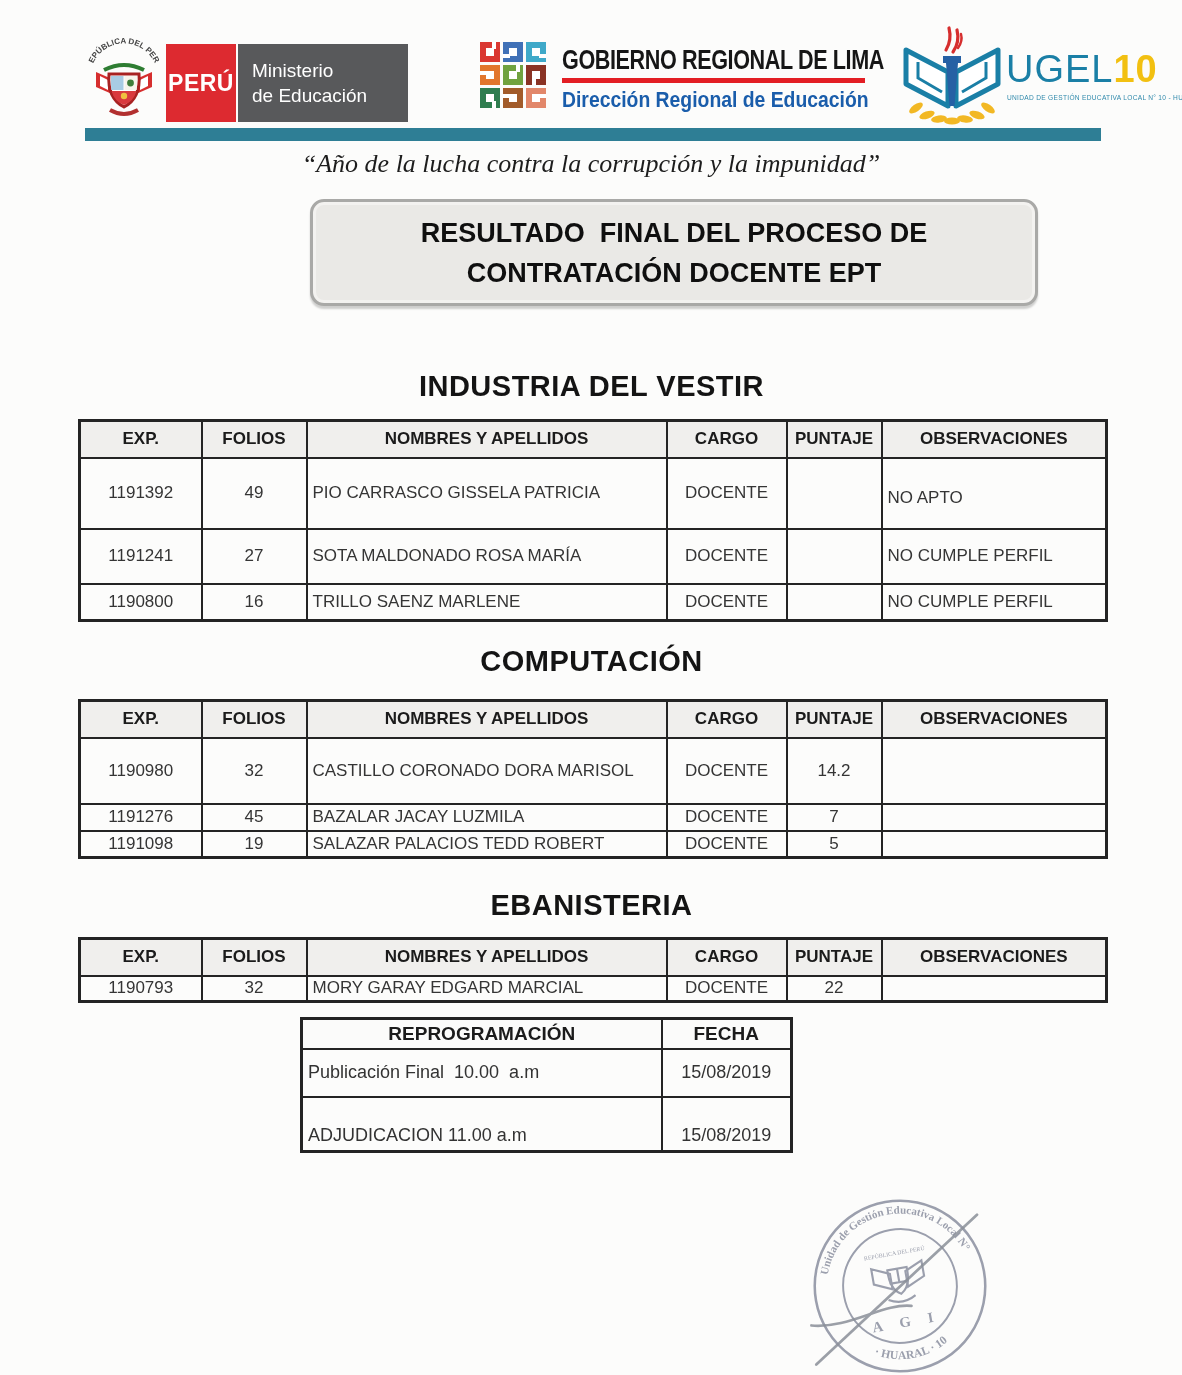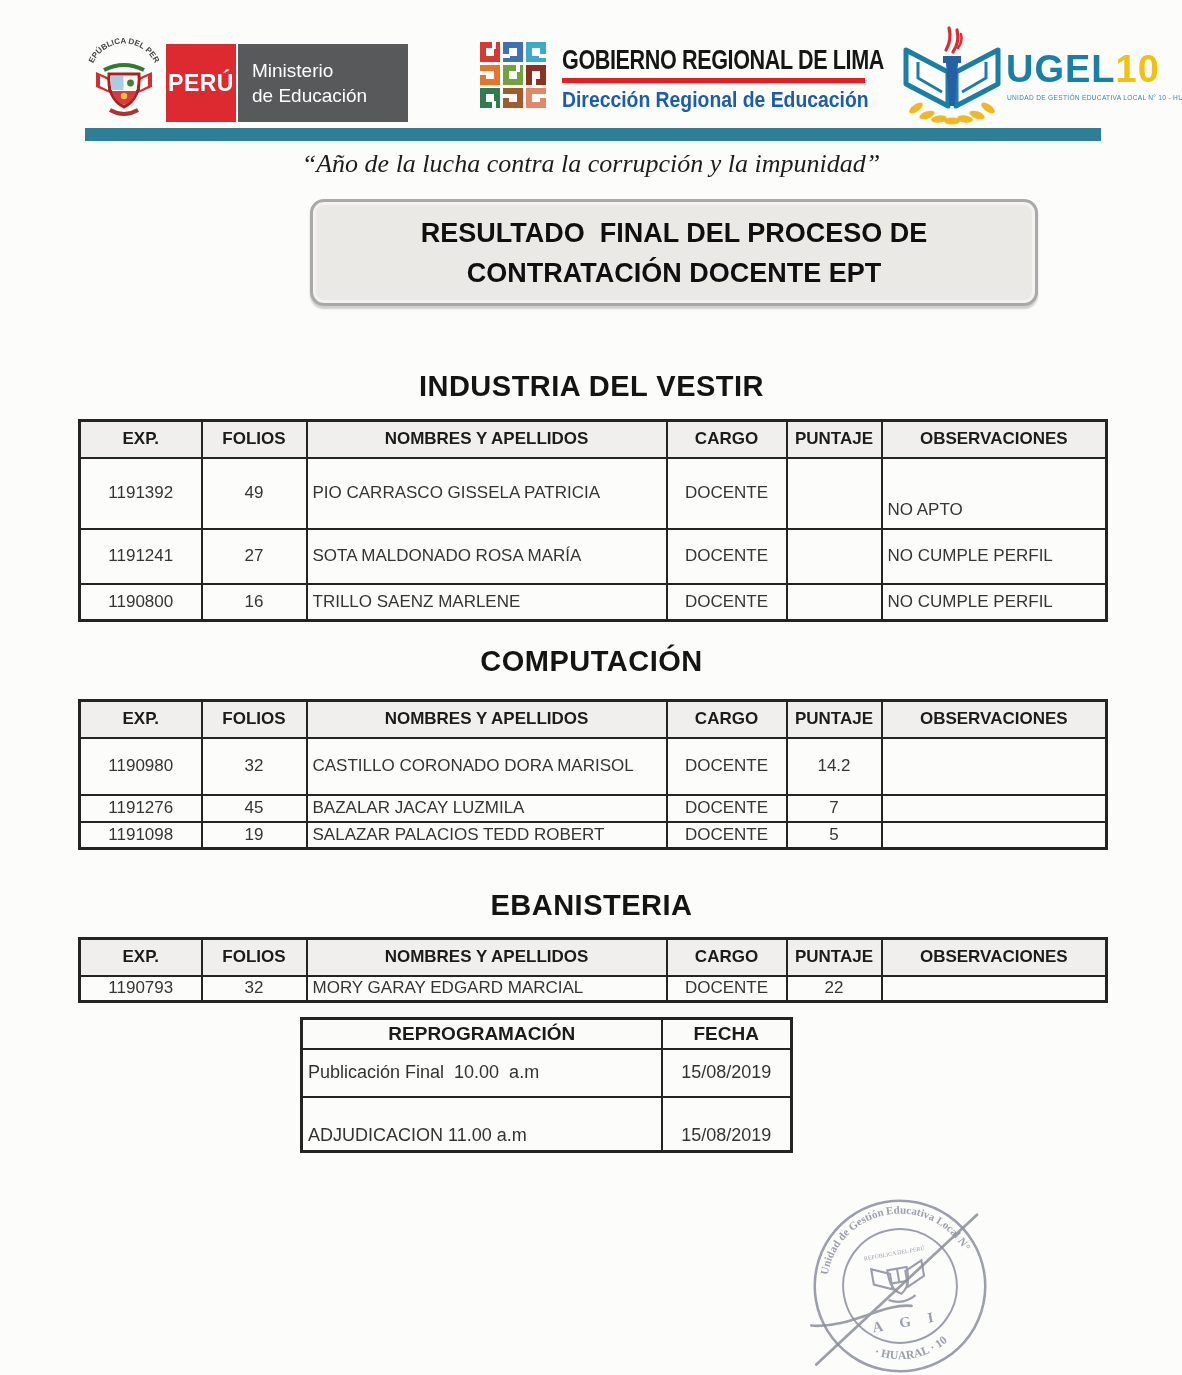--- a/index.html
+++ b/index.html
@@ -18,21 +18,21 @@
   .min-box{left:238px; top:44px; width:170px; height:78px; background:var(--dark-gray);
     color:#fff; font-size:19px; padding:15px 0 0 14px; line-height:1.3;}
   .grl-text{left:562px; top:45px; width:330px;}
   .grl1{font-size:27px; font-weight:800; color:#161616; white-space:nowrap;
     transform:scaleX(.8); transform-origin:0 0; letter-spacing:-.5px;}
   .grl-bar{width:303px; height:5px; background:#e31e24; margin:2px 0 4px;}
   .grl2{font-size:22px; font-weight:700; color:var(--blue); white-space:nowrap;
     transform:scaleX(.88); transform-origin:0 0;}
   .ugel-block{left:896px; top:22px; width:280px; height:114px;}
   .ugel-text{position:absolute; left:110px; top:26px; white-space:nowrap;}
-  .ugel-word{font-size:38px; font-weight:700; color:var(--ugel-teal); letter-spacing:1px;}
+  .ugel-word{font-size:38px; font-weight:400; color:var(--ugel-teal); letter-spacing:1px;}
   .ugel-num{font-size:38px; font-weight:800; color:var(--ugel-yellow); letter-spacing:1px;}
   .ugel-sub{position:absolute; left:111px; top:72px; font-size:6.6px; color:#2f89ab; white-space:nowrap; letter-spacing:.3px;}
   .teal-bar{left:85px; top:128px; width:1016px; height:13px; background:var(--teal);}
 
   
   .quote{left:0; top:149px; width:1182px; text-align:center;
     font-family:"Liberation Serif","DejaVu Serif",serif; font-style:italic; font-size:26px; color:#1d1d1d;}
   .title-box{left:310px; top:199px; width:728px; height:107px; background:#eae9e6;
     border:3px solid #a9a9a7; border-radius:14px; text-align:center; padding-top:11px;
     box-shadow:0 3px 2px rgba(0,0,0,.18), inset 0 0 0 3px #f3f2f0;}
@@ -43,22 +43,22 @@
   .st1{top:370px;} .st2{top:645px;} .st3{top:889px;}
 
   table{border-collapse:collapse; table-layout:fixed; background:transparent;}
   .rtable{position:absolute; left:78px; width:1027px; border:3px solid #242424;}
   .rtable th,.rtable td{border:2px solid #242424; overflow:hidden;}
   .rtable th{font-size:17px; font-weight:700; color:#1b1b1b; background:#f0efed; height:37px; text-align:center;}
   .rtable td{font-size:17px; color:#353535; text-align:center; vertical-align:middle; white-space:nowrap;}
   .rtable td:nth-child(3),.rtable td:nth-child(6){text-align:left; padding-left:5px;}
   #t0{top:419px;} #t1{top:699px;} #t2{top:937px;}
   #t0 .r0{height:71px;} #t0 .r1{height:55px;} #t0 .r2{height:37px;}
-  #t0 .r0 td:nth-child(6){vertical-align:bottom; padding-bottom:8px;}
-  #t1 .r0{height:57px;} #t1 .r1{height:27px;} #t1 .r2{height:27px;}
+  #t0 .r0 td:nth-child(6){vertical-align:bottom; padding-bottom:20px;}
+  #t1 .r0{height:66px;} #t1 .r1{height:27px;} #t1 .r2{height:27px;}
   #t2 .r0{height:26px;}
 
   #ts{position:absolute; left:300px; top:1017px; width:490px; border:3px solid #242424;}
   #ts th,#ts td{border:2px solid #242424;}
   #ts th{font-size:19px; font-weight:700; color:#1b1b1b; height:30px; text-align:center; background:#fbfbfa;}
   #ts td{font-size:18px; color:#333; vertical-align:middle; white-space:pre;}
   #ts td:first-child{text-align:left; padding-left:5px;}
   #ts td:last-child{text-align:center;}
   #ts .r0{height:48px;margin-left:24px;} #ts .r1{height:55px;}
   #ts .r1 td{vertical-align:bottom; padding-bottom:4px;}

